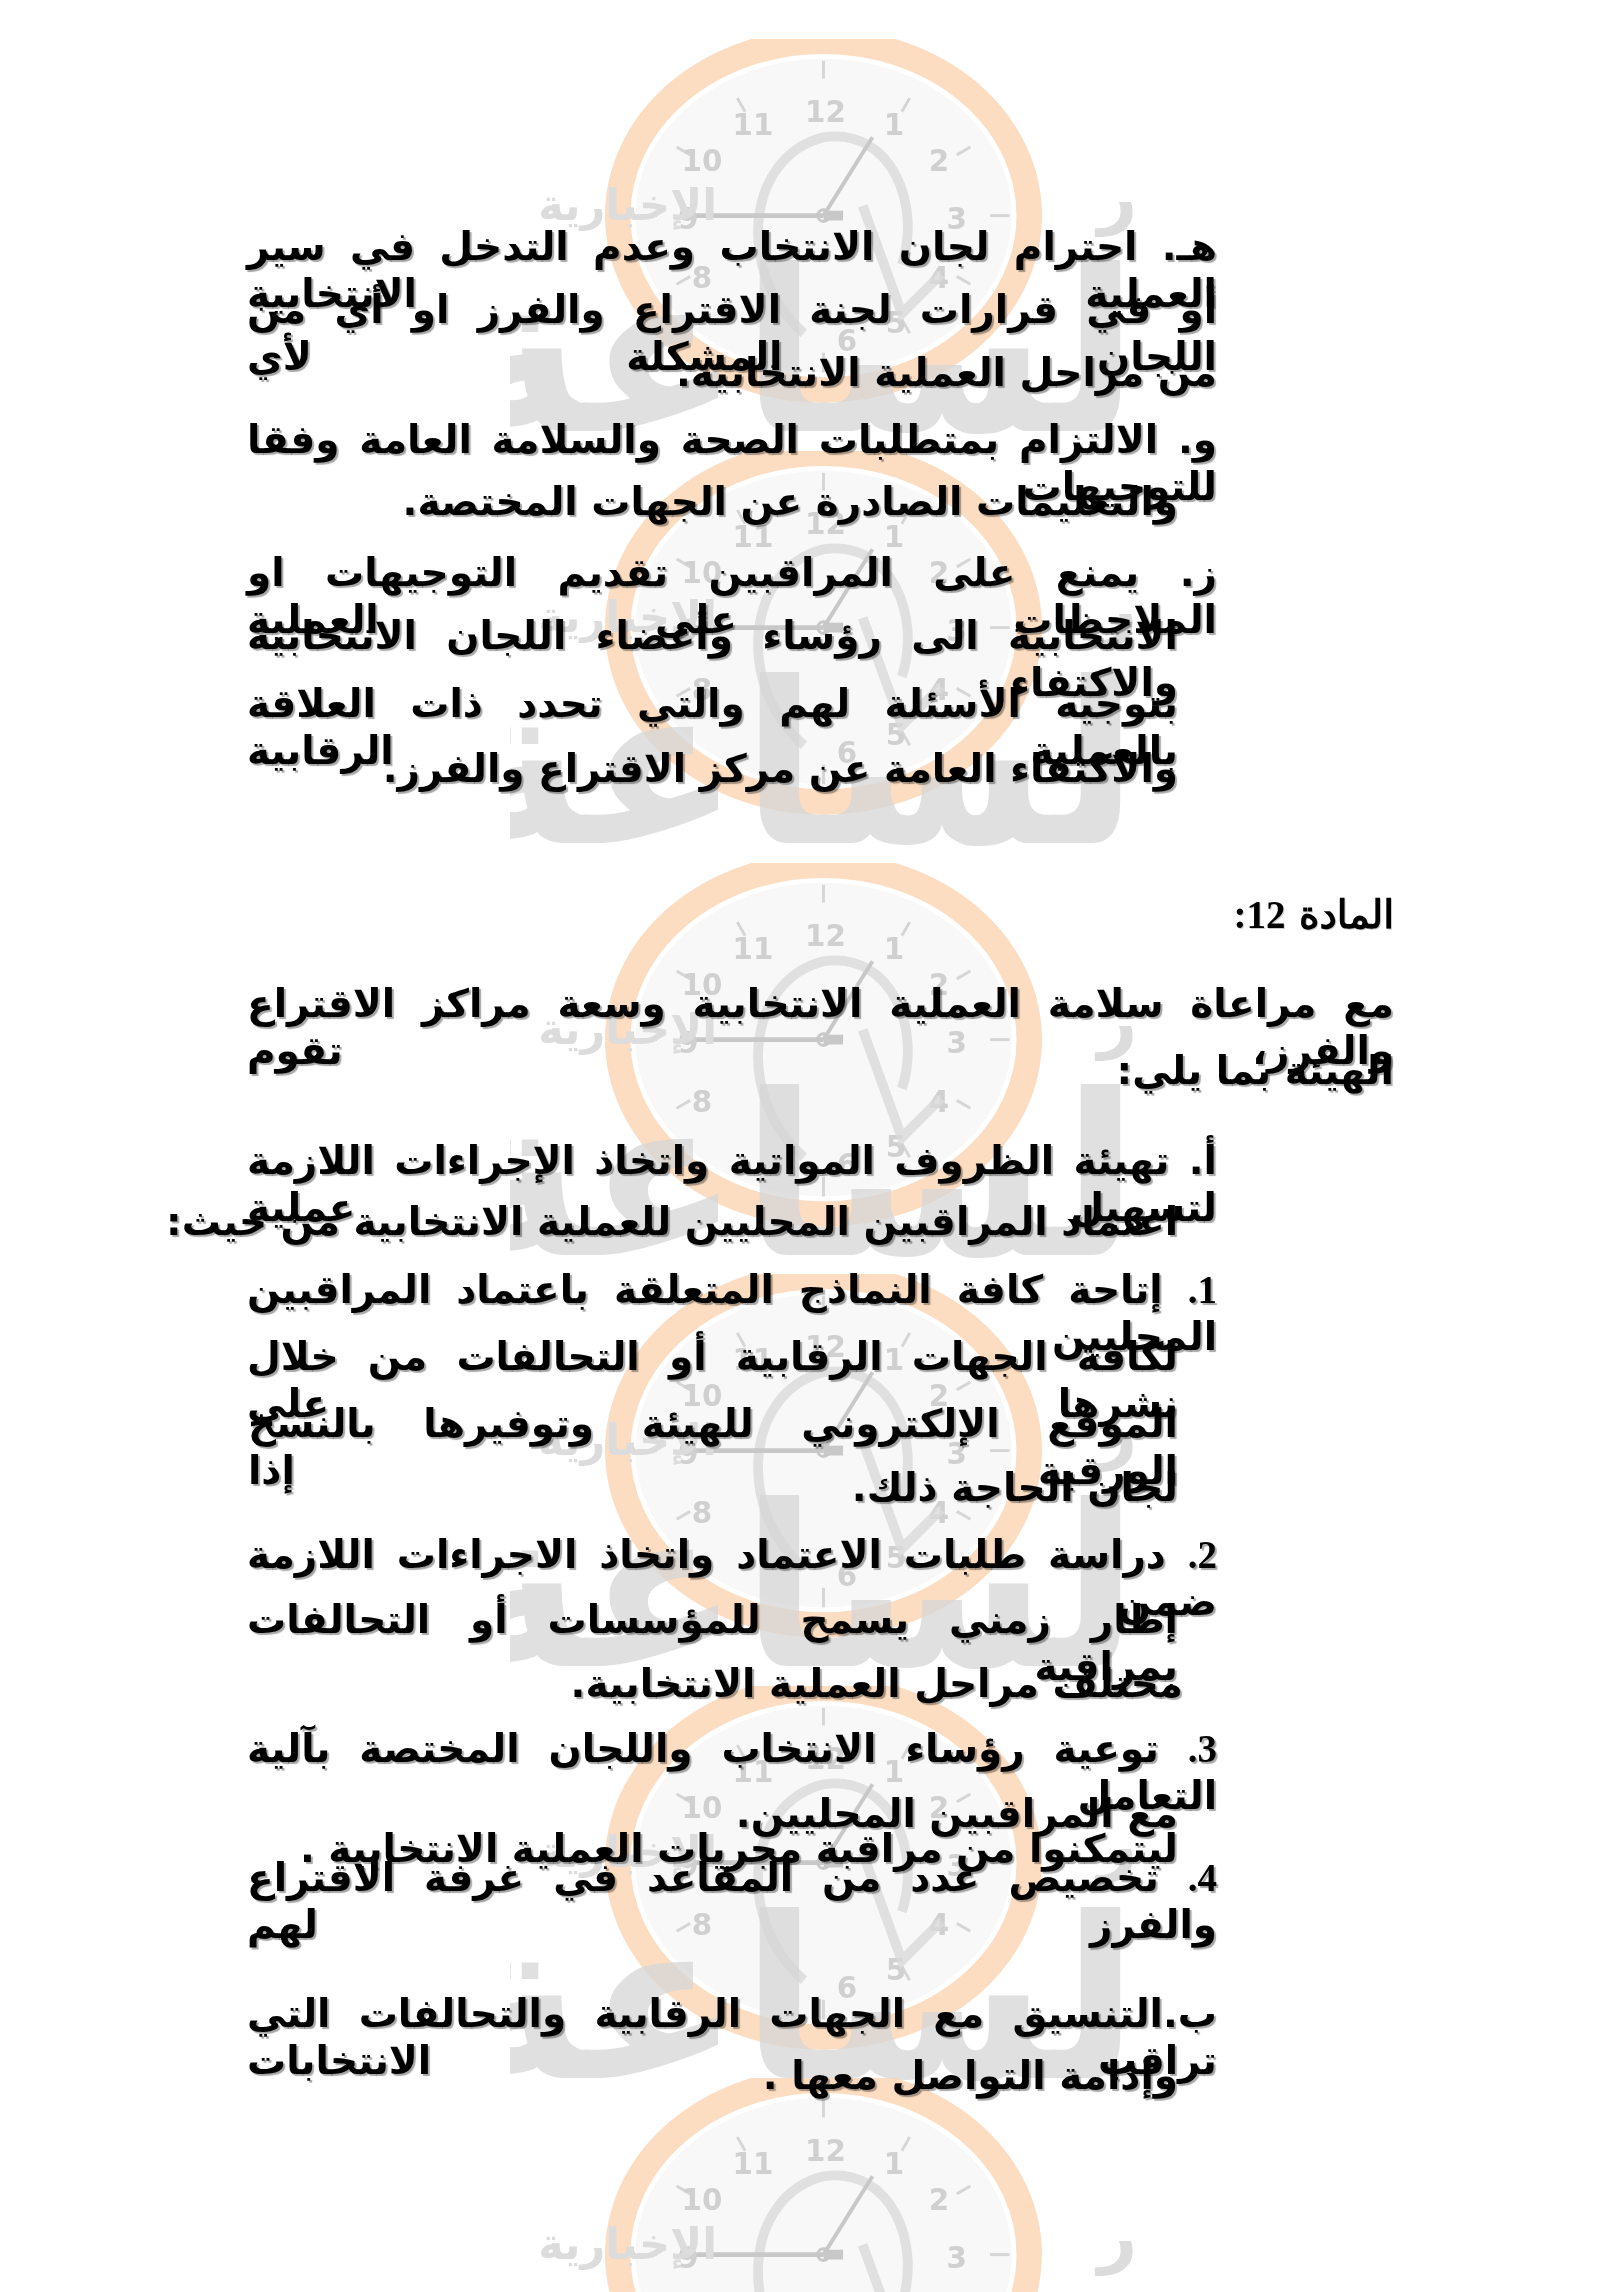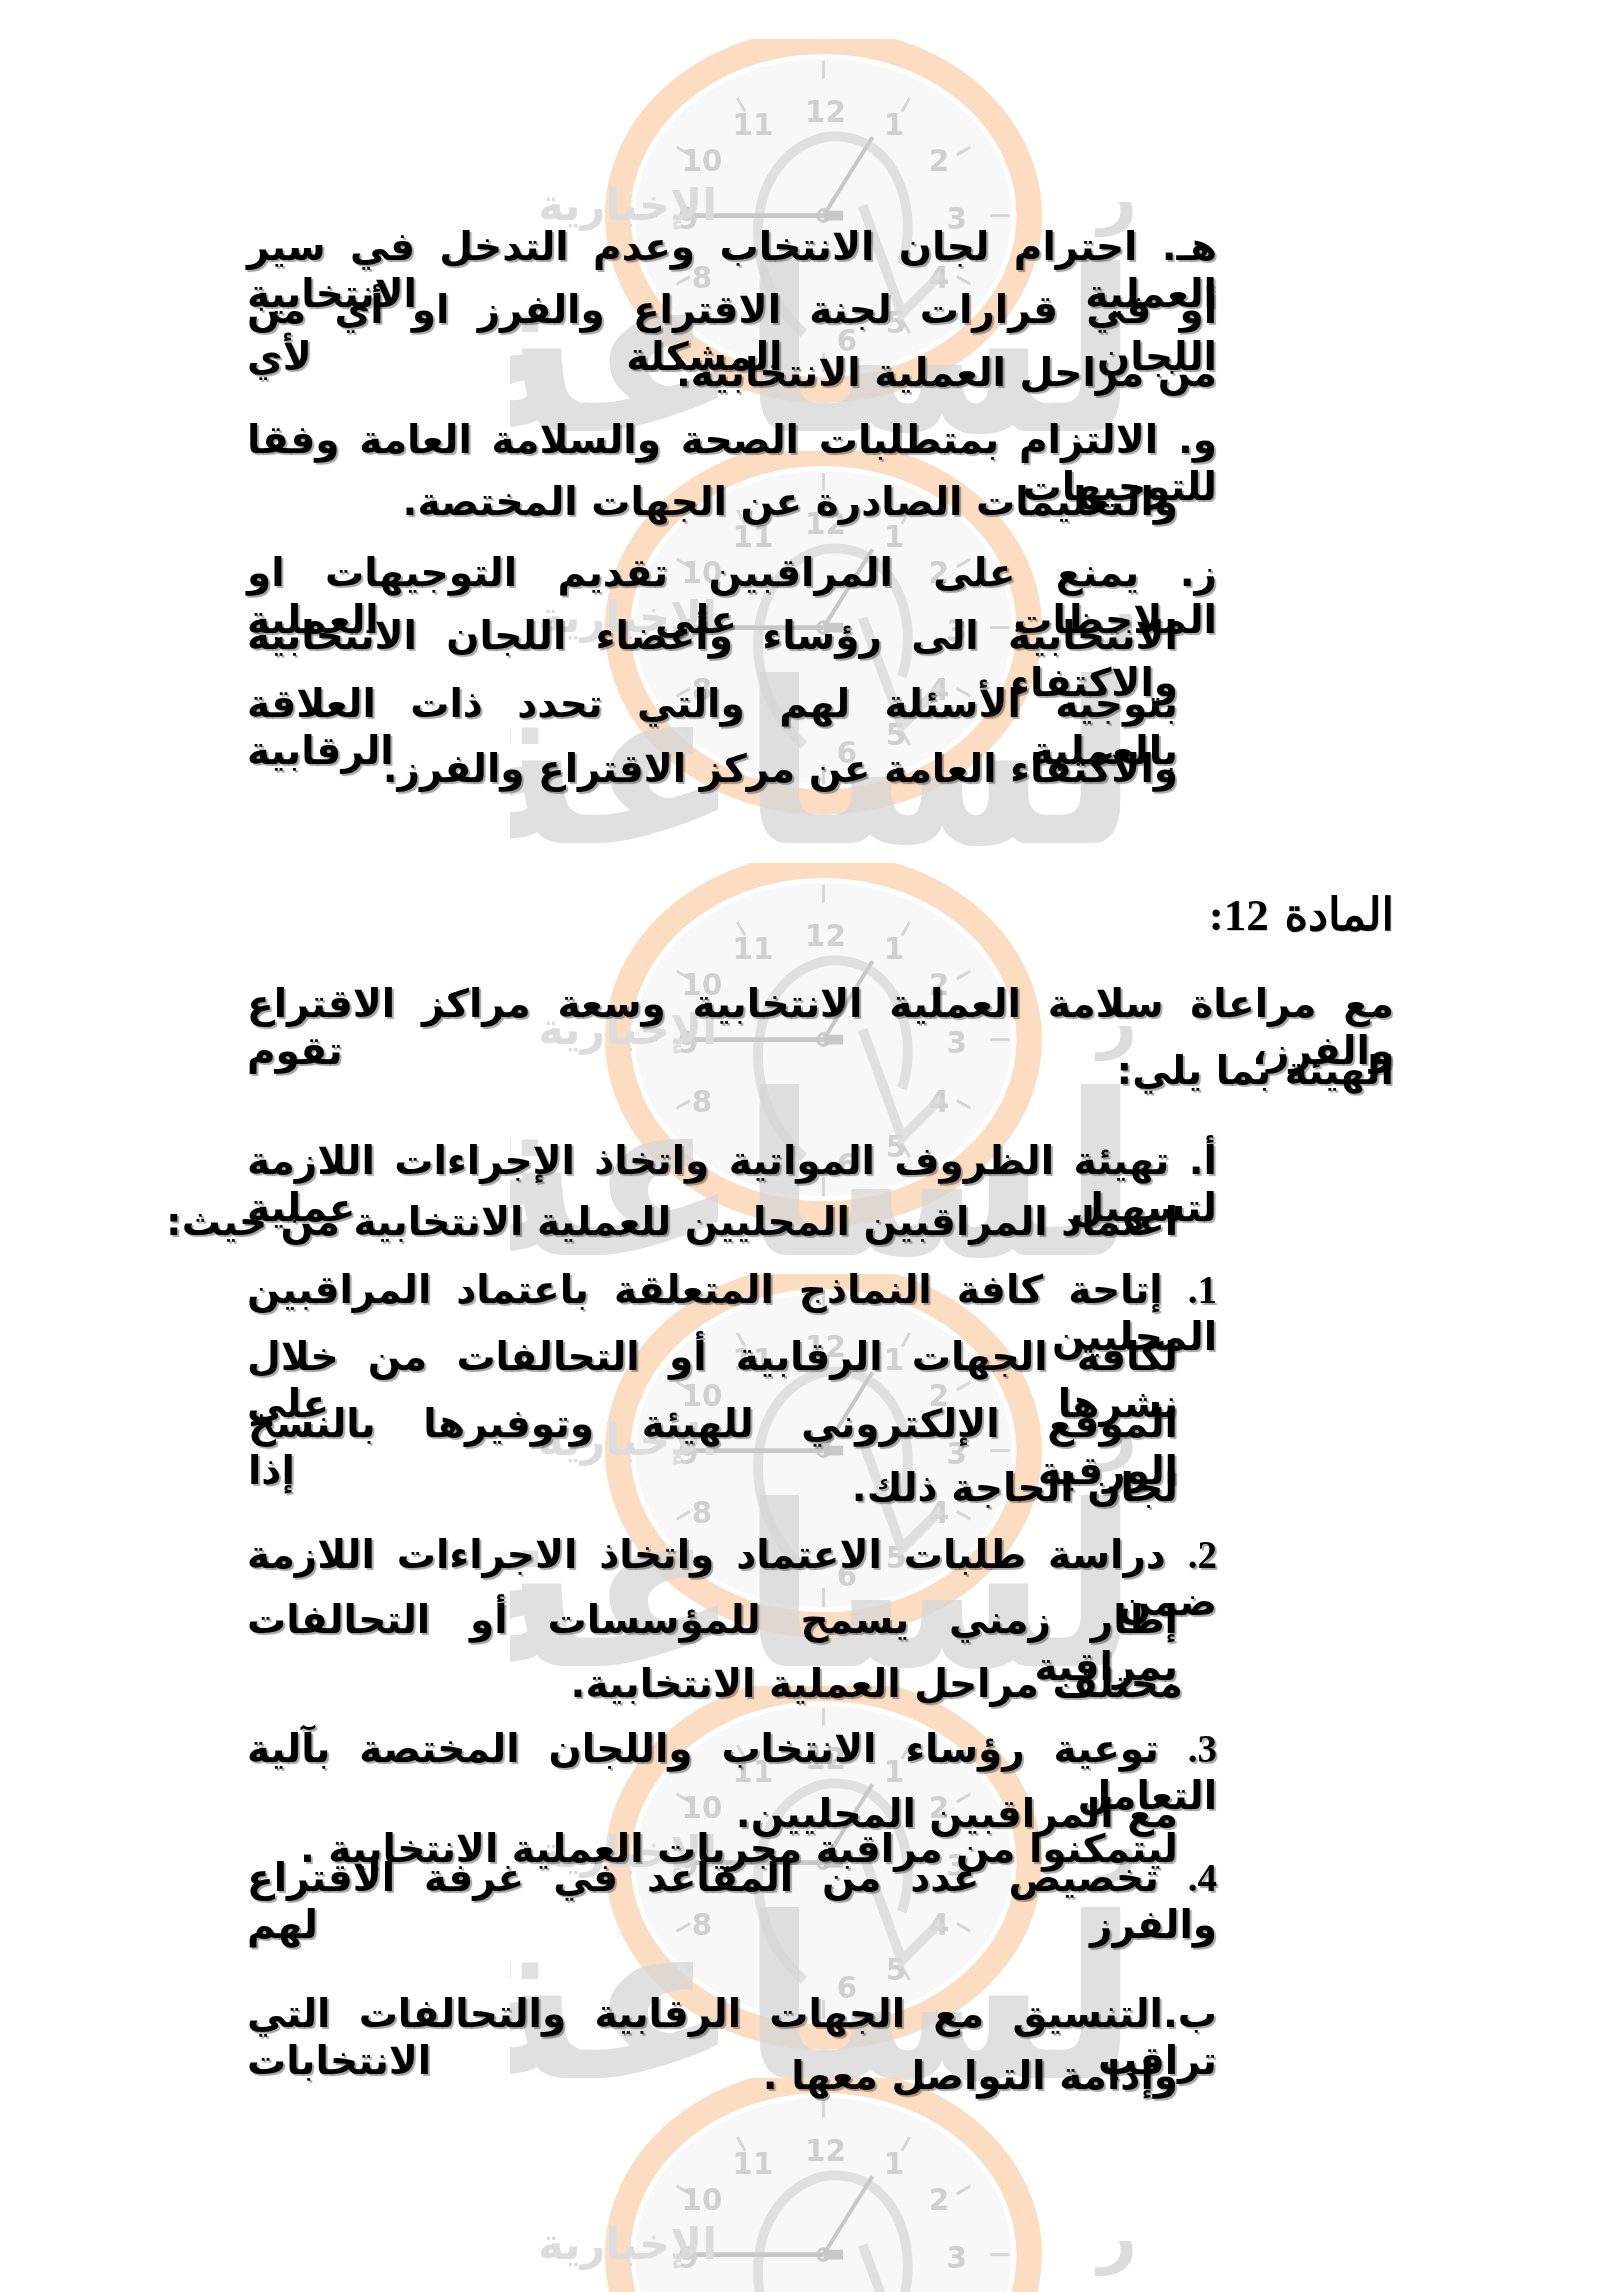--- a/index.html
+++ b/index.html
@@ -48,21 +48,21 @@
       text-align-last: justify;
       text-align: justify;
       white-space: normal;
     }
     .article-title {
       position: absolute;
       right: 227px;
       top: 890px;
       font-family: "DejaVu Serif", "Liberation Serif", serif;
       font-weight: bold;
-      font-size: 45px;
+      font-size: 39px;
       line-height: 49px;
       white-space: nowrap;
       text-shadow: 1px 1px 0 rgba(0,0,0,0.2);
     }
     .num {
       font-family: "Liberation Serif", "DejaVu Serif", serif;
       font-weight: bold;
     }
   </style>
 </head>

